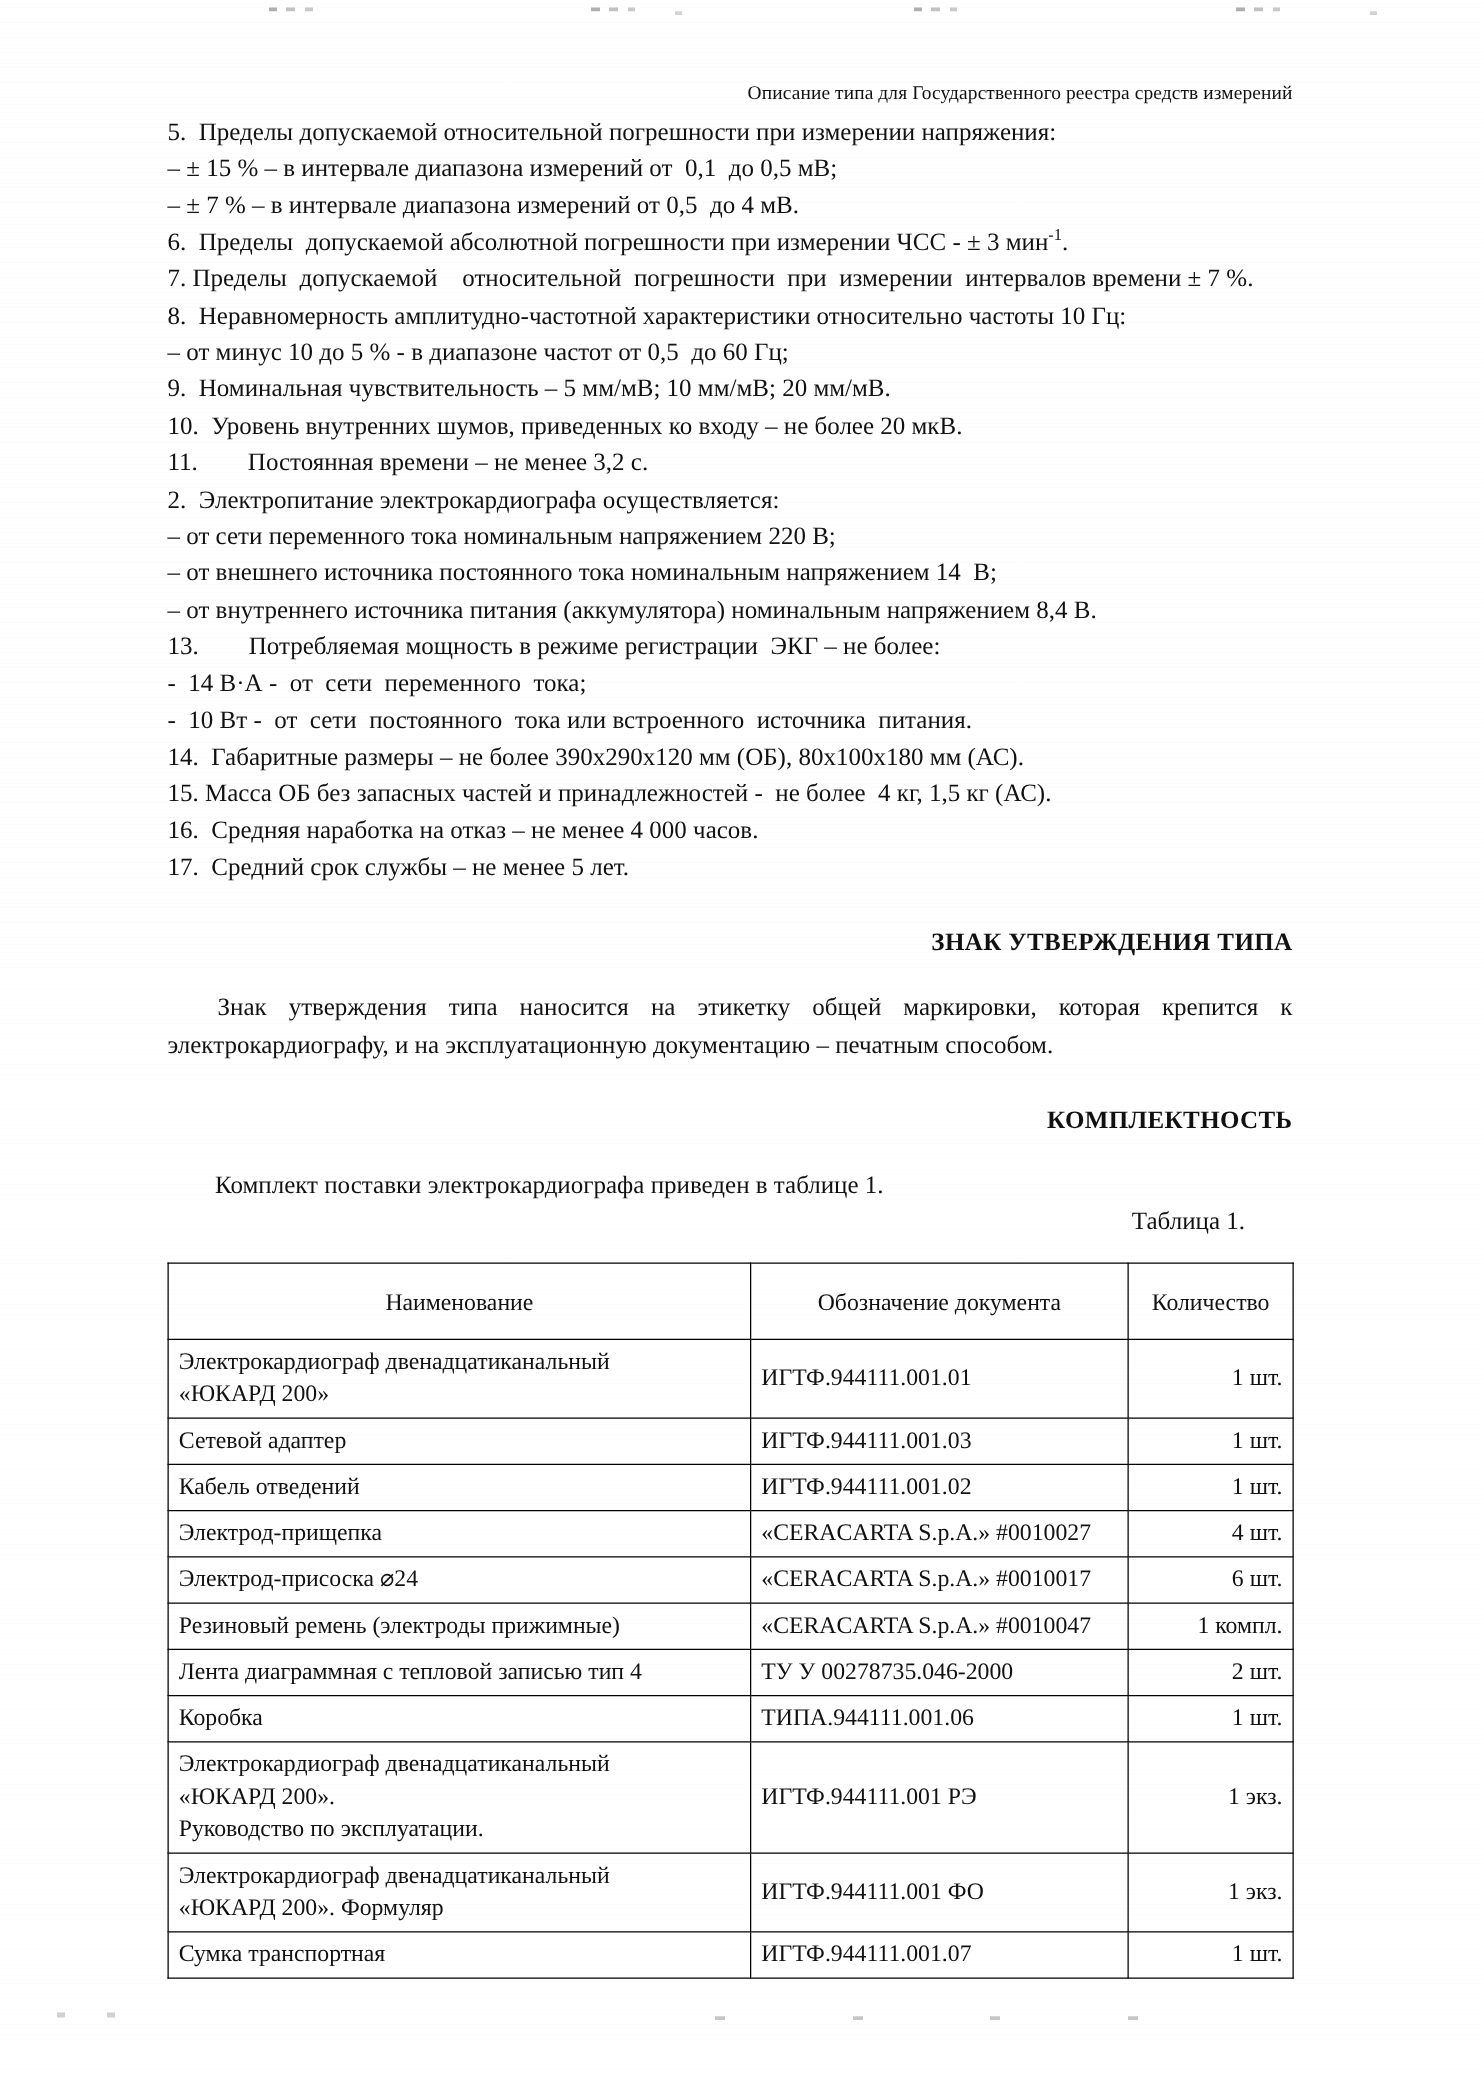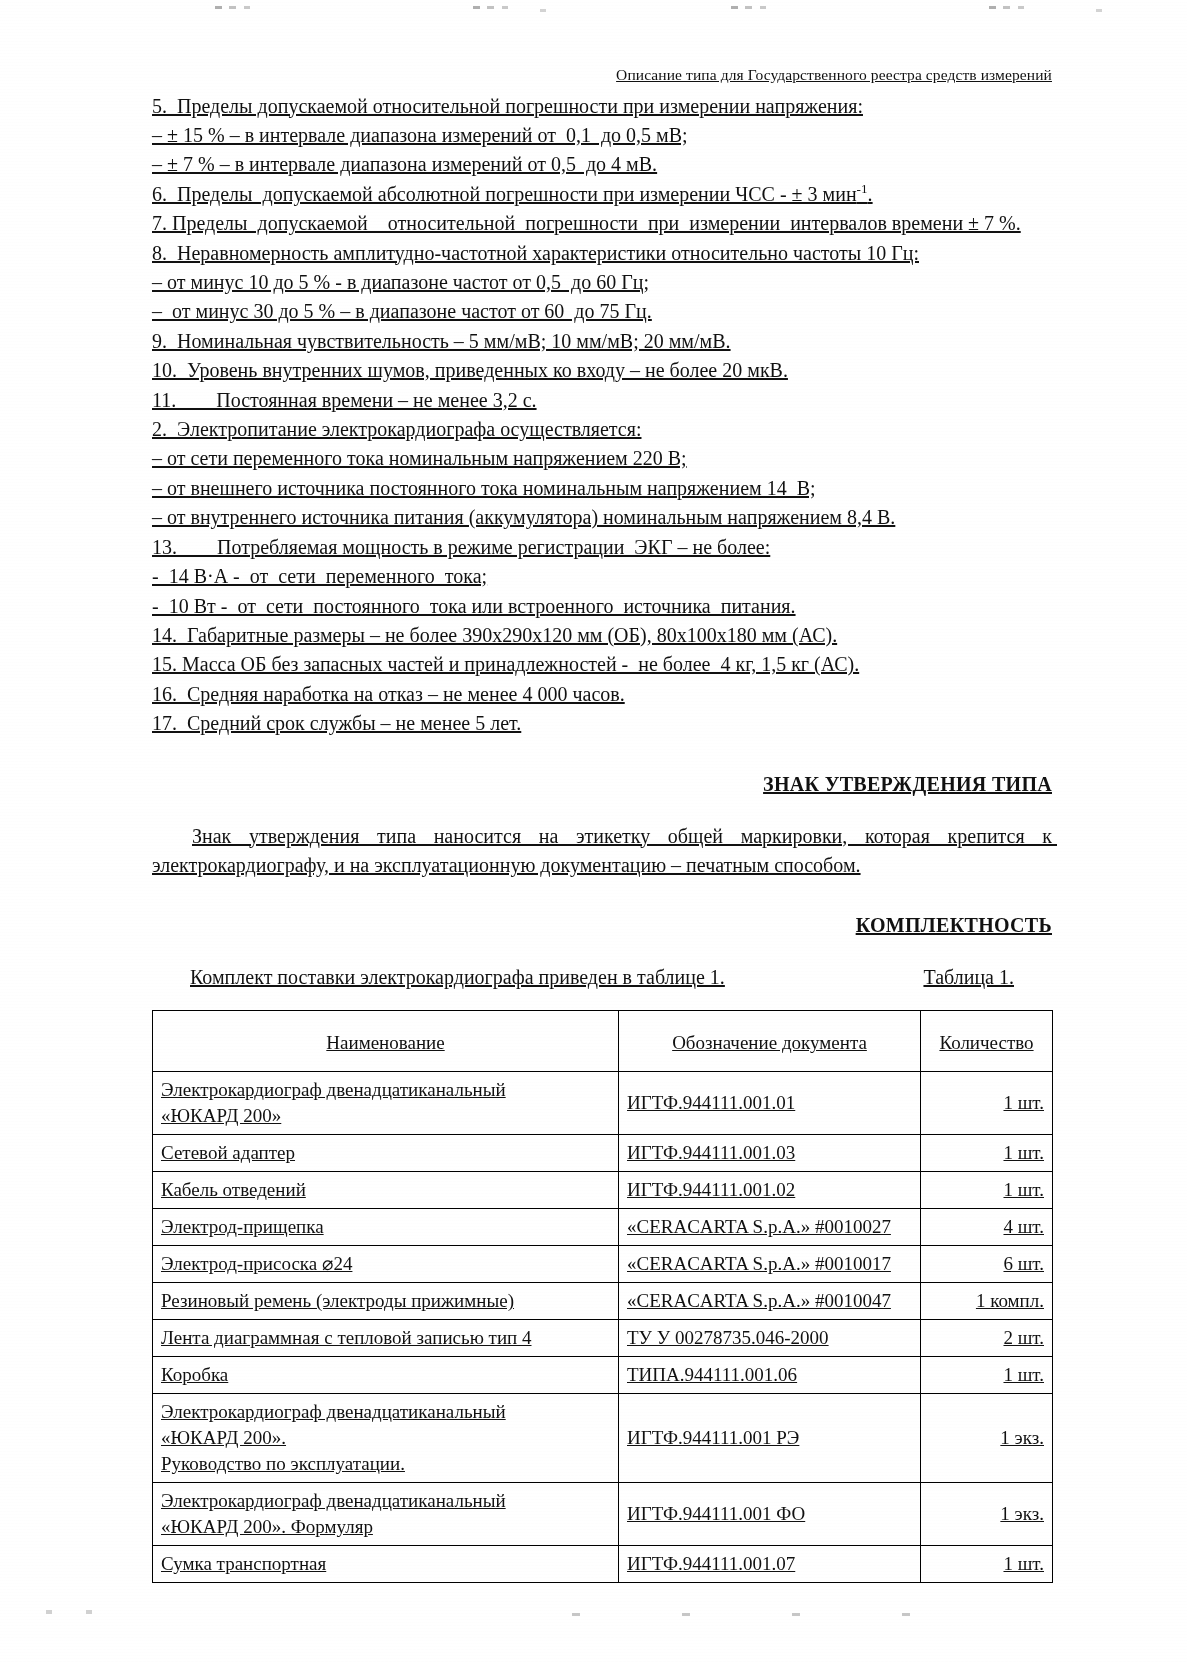--- a/index.html
+++ b/index.html
@@ -71,24 +71,23 @@
     background: repeating-linear-gradient(
       to right,
       rgba(0,0,0,0) 0px, rgba(0,0,0,0) 62px,
       rgba(130,130,130,0.45) 62px, rgba(130,130,130,0.45) 70px,
       rgba(0,0,0,0) 70px, rgba(0,0,0,0) 110px
     );
   }
 
   .content {
     position: absolute;
-    left: 152px;
+    left: 134px;
     top: 66px;
     width: 900px;
-    text-decoration: underline;
   }
 
   
   .doc-header {
     text-align: right;
     font-size: 15.5px;
     line-height: 1.2;
     letter-spacing: 0.1px;
     margin-bottom: 7px;
     padding-right: 0px;
@@ -123,23 +122,24 @@
     font-size: 20px;
     letter-spacing: 0.3px;
     margin: 0;
   }
 
   .gap-lg { height: 34px; }
   .gap-md { height: 26px; }
 
   .table-caption-row {
     display: flex;
-    align-items: flex-end;
+    align-items: flex-start;
     font-size: 20px;
     line-height: 29px;
+    flex-direction: column;
   }
   .table-caption-left {
     padding-left: 38px;
   }
   .table-caption-right {
     margin-left: auto;
     padding-right: 38px;
   }
 
   table.kit {
@@ -205,21 +205,20 @@
 
       <p class="para">5.  Пределы допускаемой относительной погрешности при измерении напряжения:</p>
       <p class="para">– ± 15 % – в интервале диапазона измерений от  0,1  до 0,5 мВ;</p>
       <p class="para">– ± 7 % – в интервале диапазона измерений от 0,5  до 4 мВ.</p>
 
       <p class="para"><span>6.  Пределы  допускаемой абсолютной погрешности при измерении ЧСС - ± 3 мин</span><sup>-1</sup><span>.</span></p>
 
       <p class="para justify">7. Пределы  допускаемой    относительной  погрешности  при  измерении  интервалов времени ± 7 %.</p>
       <p class="para">8.  Неравномерность амплитудно-частотной характеристики относительно частоты 10 Гц:</p>
       <p class="para">– от минус 10 до 5 % - в диапазоне частот от 0,5  до 60 Гц;</p>
-      <p class="para">–  от минус 30 до 5 % – в диапазоне частот от 60  до 75 Гц.</p>
       <p class="para">9.  Номинальная чувствительность – 5 мм/мВ; 10 мм/мВ; 20 мм/мВ.</p>
       <p class="para">10.  Уровень внутренних шумов, приведенных ко входу – не более 20 мкВ.</p>
       <p class="para">11.        Постоянная времени – не менее 3,2 с.</p>
       <p class="para">2.  Электропитание электрокардиографа осуществляется:</p>
       <p class="para">– от сети переменного тока номинальным напряжением 220 В;</p>
       <p class="para">– от внешнего источника постоянного тока номинальным напряжением 14  В;</p>
       <p class="para">– от внутреннего источника питания (аккумулятора) номинальным напряжением 8,4 В.</p>
       <p class="para">13.        Потребляемая мощность в режиме регистрации  ЭКГ – не более:</p>
       <p class="para">-  14 В·А -  от  сети  переменного  тока;</p>
       <p class="para">-  10 Вт -  от  сети  постоянного  тока или встроенного  источника  питания.</p>

